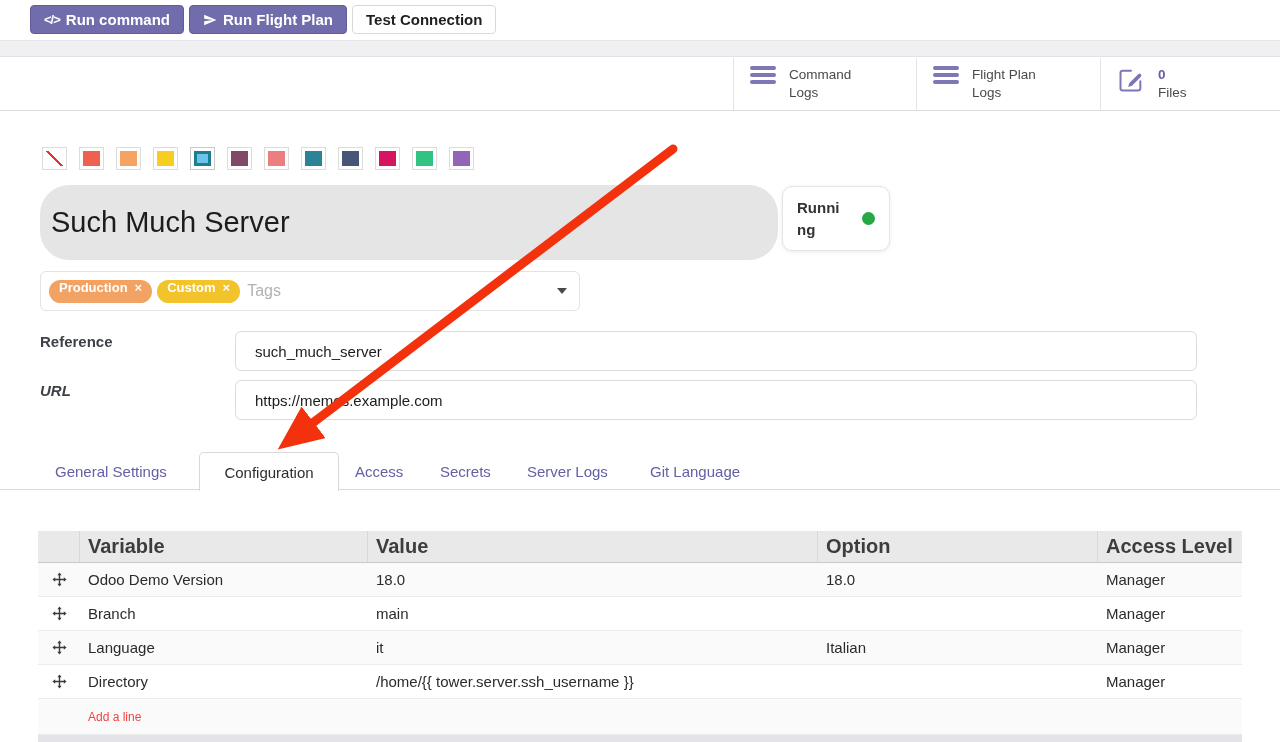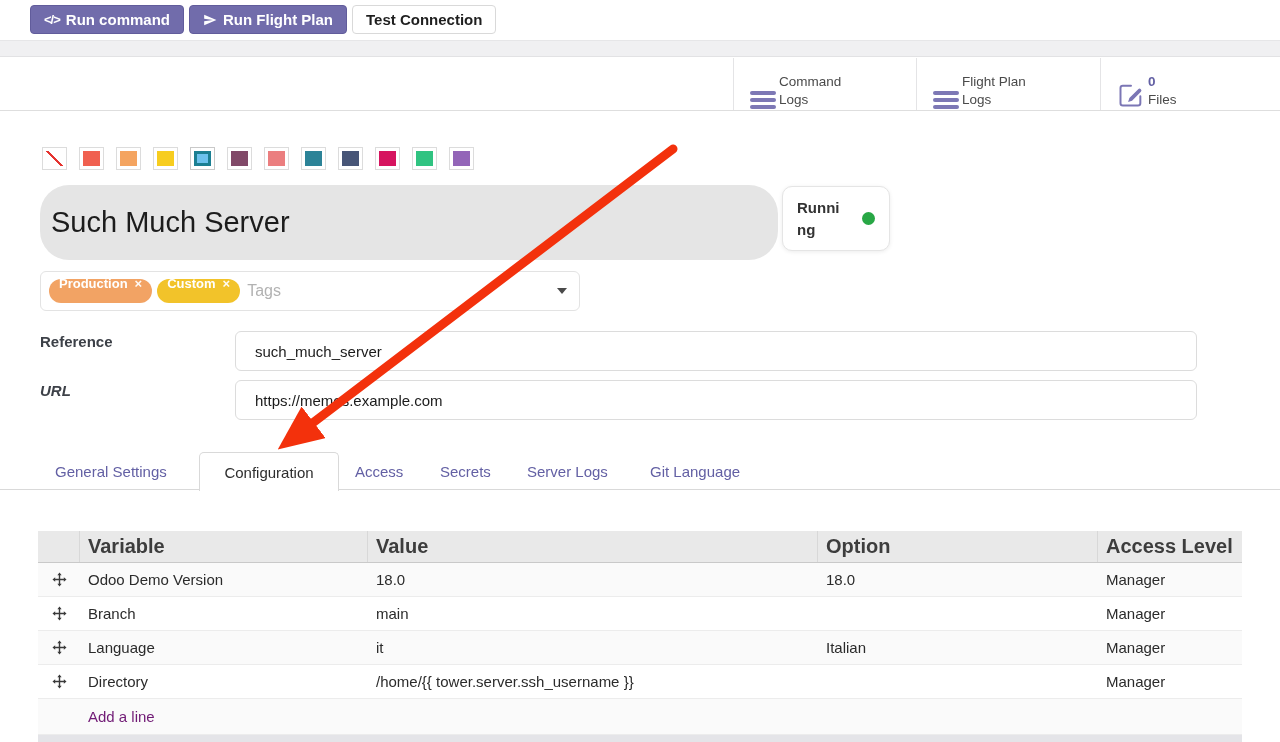--- a/index.html
+++ b/index.html
@@ -14,22 +14,22 @@
     border-radius:4px; font-size:15px; font-weight:bold; cursor:pointer; white-space:nowrap; }
   .btn-purple { background:#716cab; border:1px solid #615c9b; color:#fff; }
   .btn-white  { background:#fff; border:1px solid #d9d9d9; color:#1f1f1f; }
   .code-glyph { font-weight:bold; font-size:13px; letter-spacing:-1px; }
 
   .band { position:absolute; left:0; top:40px; width:1280px; height:17px; background:#f0f0f2;
     border-top:1px solid #e6e6e8; border-bottom:1px solid #e2e2e4; }
 
   
   .stat-header { position:absolute; top:58px; right:0; height:52px; display:flex; }
-  .stat-btn { display:flex; align-items:flex-end; gap:3px; border-left:1px solid #e4e4e6;
-    padding:1px 16px; cursor:pointer; }
+  .stat-btn { display:flex; align-items:flex-start; gap:13px; border-left:1px solid #e4e4e6;
+    padding:8px 16px; cursor:pointer; }
   .stat-btn.w1 { width:183px; } .stat-btn.w2 { width:184px; } .stat-btn.w3 { width:180px; }
   .stat-text { font-size:13.5px; color:#4a4a4a; line-height:1.35; }
   .stat-text .num { color:#6360a4; font-weight:bold; }
   .bars { width:26px; display:flex; flex-direction:column; gap:3px; }
   .bars span { display:block; height:4px; border-radius:2px; background:#7d78b5; }
   .header-rule { position:absolute; left:0; top:110px; width:1280px; height:1px; background:#dedede; }
 
   
   .palette { position:absolute; left:42px; top:147px; display:flex; gap:12px; }
   .swatch { width:25px; height:23px; background:#fff; border:1px solid #dcdcdc; padding:3px; cursor:pointer; }
@@ -47,21 +47,21 @@
     border:1px solid #e5e5e5; border-radius:10px; box-shadow:0 1px 4px rgba(0,0,0,.08);
     display:flex; align-items:center; padding:0 14px; cursor:pointer; }
   .status-card .txt { width:50px; font-size:15px; font-weight:bold; color:#333;
     word-break:break-all; line-height:1.45; }
   .status-dot { width:13px; height:13px; border-radius:50%; margin-left:auto; }
 
   
   .tags-box { position:absolute; left:40px; top:271px; width:540px; height:40px;
     border:1px solid #e3e3e3; border-radius:6px; display:flex; align-items:center;
     padding:0 12px 0 8px; cursor:text; }
-  .pill { display:inline-flex; align-items:flex-end; gap:7px; height:23px; padding:12px 10px;
+  .pill { display:inline-flex; align-items:flex-start; gap:7px; height:23px; padding:0 10px;
     border-radius:12px; color:#fff; font-size:13px; font-weight:bold; margin-right:5px; }
   .pill .x { font-size:13px; font-weight:bold; cursor:pointer; opacity:.95; }
   .tags-ph { color:#b2b2b2; font-size:16px; margin-left:2px; }
   .caret { margin-left:auto; width:0; height:0; border-left:5px solid transparent;
     border-right:5px solid transparent; border-top:6px solid #4a4a4a; cursor:pointer; }
 
   
   .fld-label { position:absolute; left:40px; font-size:15px; font-weight:bold; color:#3d4148; }
   .fld-input { position:absolute; left:235px; width:962px; height:40px; border:1px solid #dcdcdc;
     border-radius:6px; background:#fff; display:flex; align-items:center; padding-left:19px;
@@ -82,21 +82,21 @@
   .t-head .cell { border-right:1px solid #d8d8d8; height:100%; display:flex; align-items:center; }
   .t-head .cell:last-child { border-right:none; }
   .t-row { display:flex; height:34px; align-items:center; font-size:15px; color:#2b2b2b;
     border-bottom:1px solid #ececec; background:#fff; }
   .t-row.odd { background:#fafafa; }
   .c-handle { width:42px; display:flex; justify-content:center; align-items:center; cursor:grab; }
   .c-var { width:288px; padding-left:8px; } .c-val { width:450px; padding-left:8px; }
   .c-opt { width:280px; padding-left:8px; } .c-acc { width:144px; padding-left:8px; }
   .add-line { height:36px; background:#fafafa; display:flex; align-items:center;
     padding-left:50px; border-bottom:1px solid #ececec; }
-  .add-line a { color:#701a75; font-size:15px; text-decoration:none; cursor:pointer; }
+  .add-line a { color:#ef4444; font-size:12px; text-decoration:none; cursor:pointer; }
   .t-footer { height:7px; background:#e4e4e8; }
 
   .arrow-layer { position:absolute; left:0; top:0; width:1280px; height:742px;
     pointer-events:none; z-index:50; }
   .ellipsis { overflow:hidden; white-space:nowrap; }
 </style>
 </head>
 <body>
 
 <div class="page">

